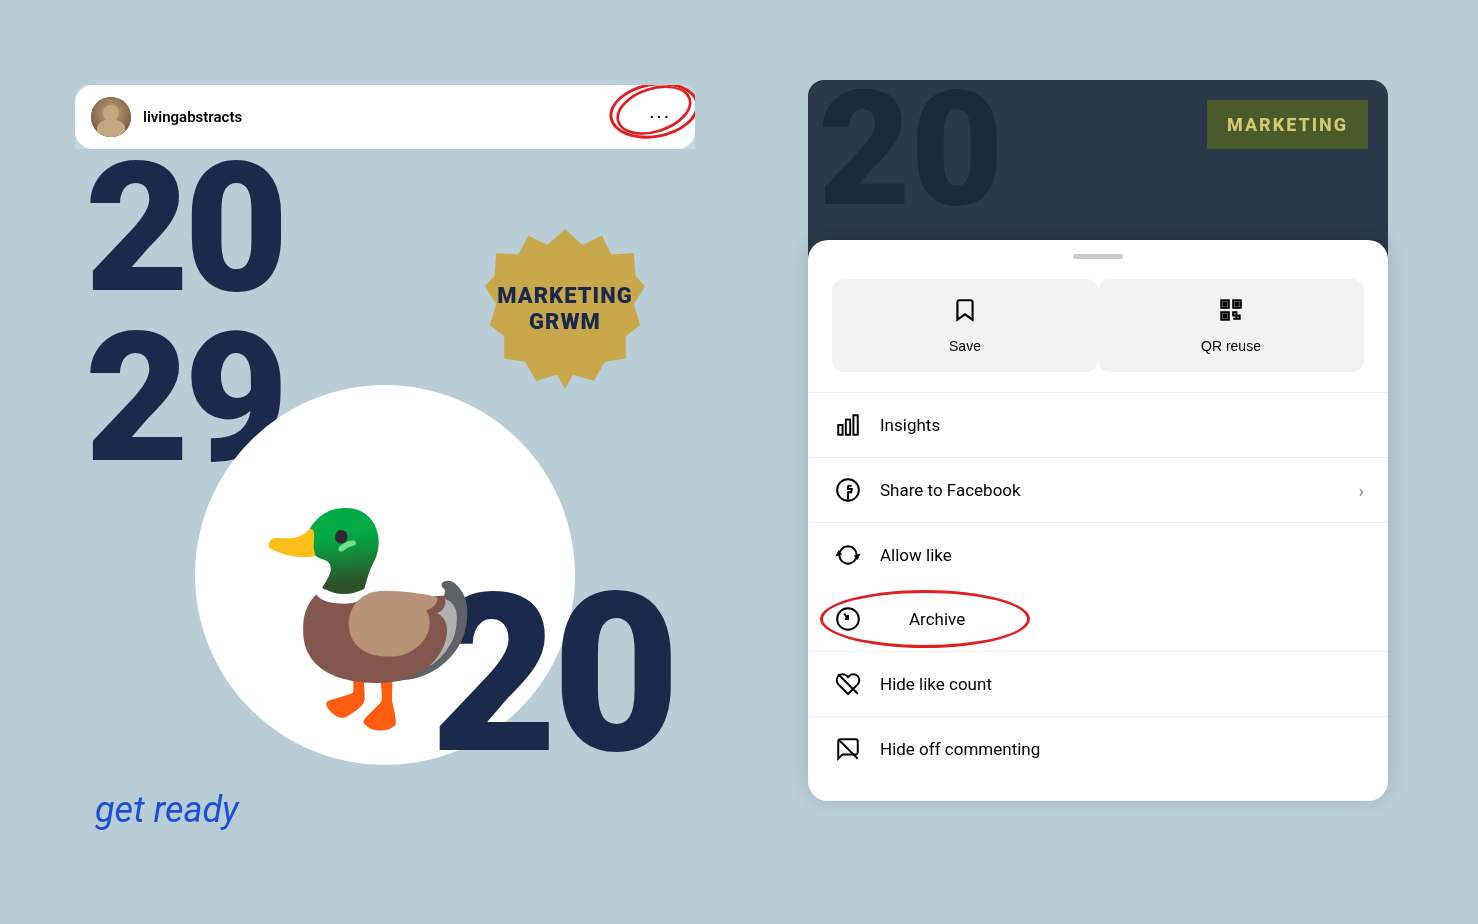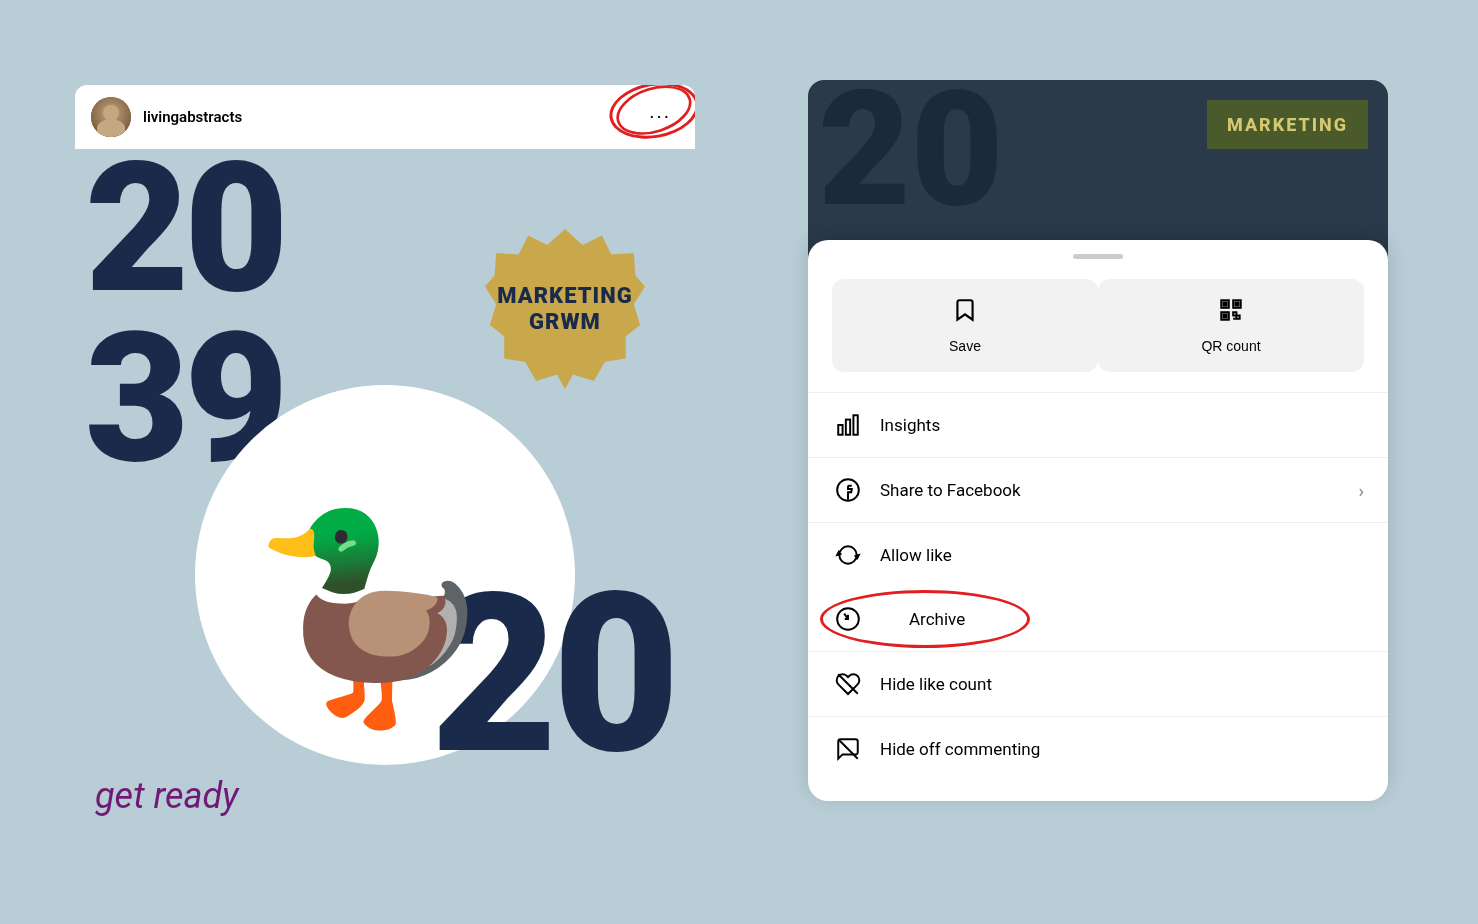--- a/index.html
+++ b/index.html
@@ -24,20 +24,21 @@
       overflow: hidden;
     }
 
     .post-header {
       background: white;
       display: flex;
       align-items: center;
       padding: 12px 16px;
       position: relative;
       z-index: 10;
+      border-radius: 18px;
     }
 
     .avatar {
       width: 40px;
       height: 40px;
       border-radius: 50%;
       background: #8a7a6a;
       overflow: hidden;
       margin-right: 12px;
       flex-shrink: 0;
@@ -193,26 +194,26 @@
       font-size: 22px;
       color: #1a2a4a;
       line-height: 1.2;
       z-index: 7;
       letter-spacing: 1px;
     }
 
     
     .get-ready {
       position: absolute;
-      bottom: 28px;
+      bottom: 14px;
       left: 20px;
       font-size: 36px;
       font-style: italic;
       font-weight: 400;
-      color: #701a75;
+      color: #1d4ed8;
     }
 
     
     .right-panel {
       position: absolute;
       right: 90px;
       top: 80px;
       width: 580px;
       height: 800px;
     }
@@ -378,21 +379,21 @@
 
       <svg class="red-circle-annotation" viewBox="0 0 90 55" fill="none">
         <ellipse cx="45" cy="27" rx="42" ry="24" stroke="#e02020" stroke-width="3" stroke-linecap="round" transform="rotate(-8 45 27)"></ellipse>
       </svg>
     </div>
   </div>
 
   <div class="post-content">
 
     <div class="large-number num-20-top">20</div>
-    <div class="large-number num-23">39</div>
+    <div class="large-number num-23">29</div>
 
     <div class="starburst">
       <div class="starburst-bg"></div>
       <div class="starburst-text">MARKETING<br>GRWM</div>
     </div>
 
     <div class="duck-circle"></div>
 
     <div class="duck">🦆</div>
 
@@ -426,21 +427,21 @@
           <svg class="icon-svg" viewBox="0 0 24 24" fill="none" stroke="currentColor" stroke-width="1.8">
             <rect x="3" y="3" width="7" height="7"></rect>
             <rect x="14" y="3" width="7" height="7"></rect>
             <rect x="3" y="14" width="7" height="7"></rect>
             <rect x="5" y="5" width="3" height="3" fill="currentColor"></rect>
             <rect x="16" y="5" width="3" height="3" fill="currentColor"></rect>
             <rect x="5" y="16" width="3" height="3" fill="currentColor"></rect>
             <path d="M14 14h3v3h-3zM17 17h3v3h-3zM14 20h3"></path>
           </svg>
         </span>
-        <span class="action-btn-label">QR count</span>
+        <span class="action-btn-label">QR reuse</span>
       </button>
     </div>
 
     <div class="menu-item">
       <div class="menu-icon">
         <svg width="26" height="26" viewBox="0 0 24 24" fill="none" stroke="#000" stroke-width="1.8">
           <rect x="3" y="12" width="4" height="9"></rect>
           <rect x="10" y="7" width="4" height="14"></rect>
           <rect x="17" y="3" width="4" height="18"></rect>
         </svg>

